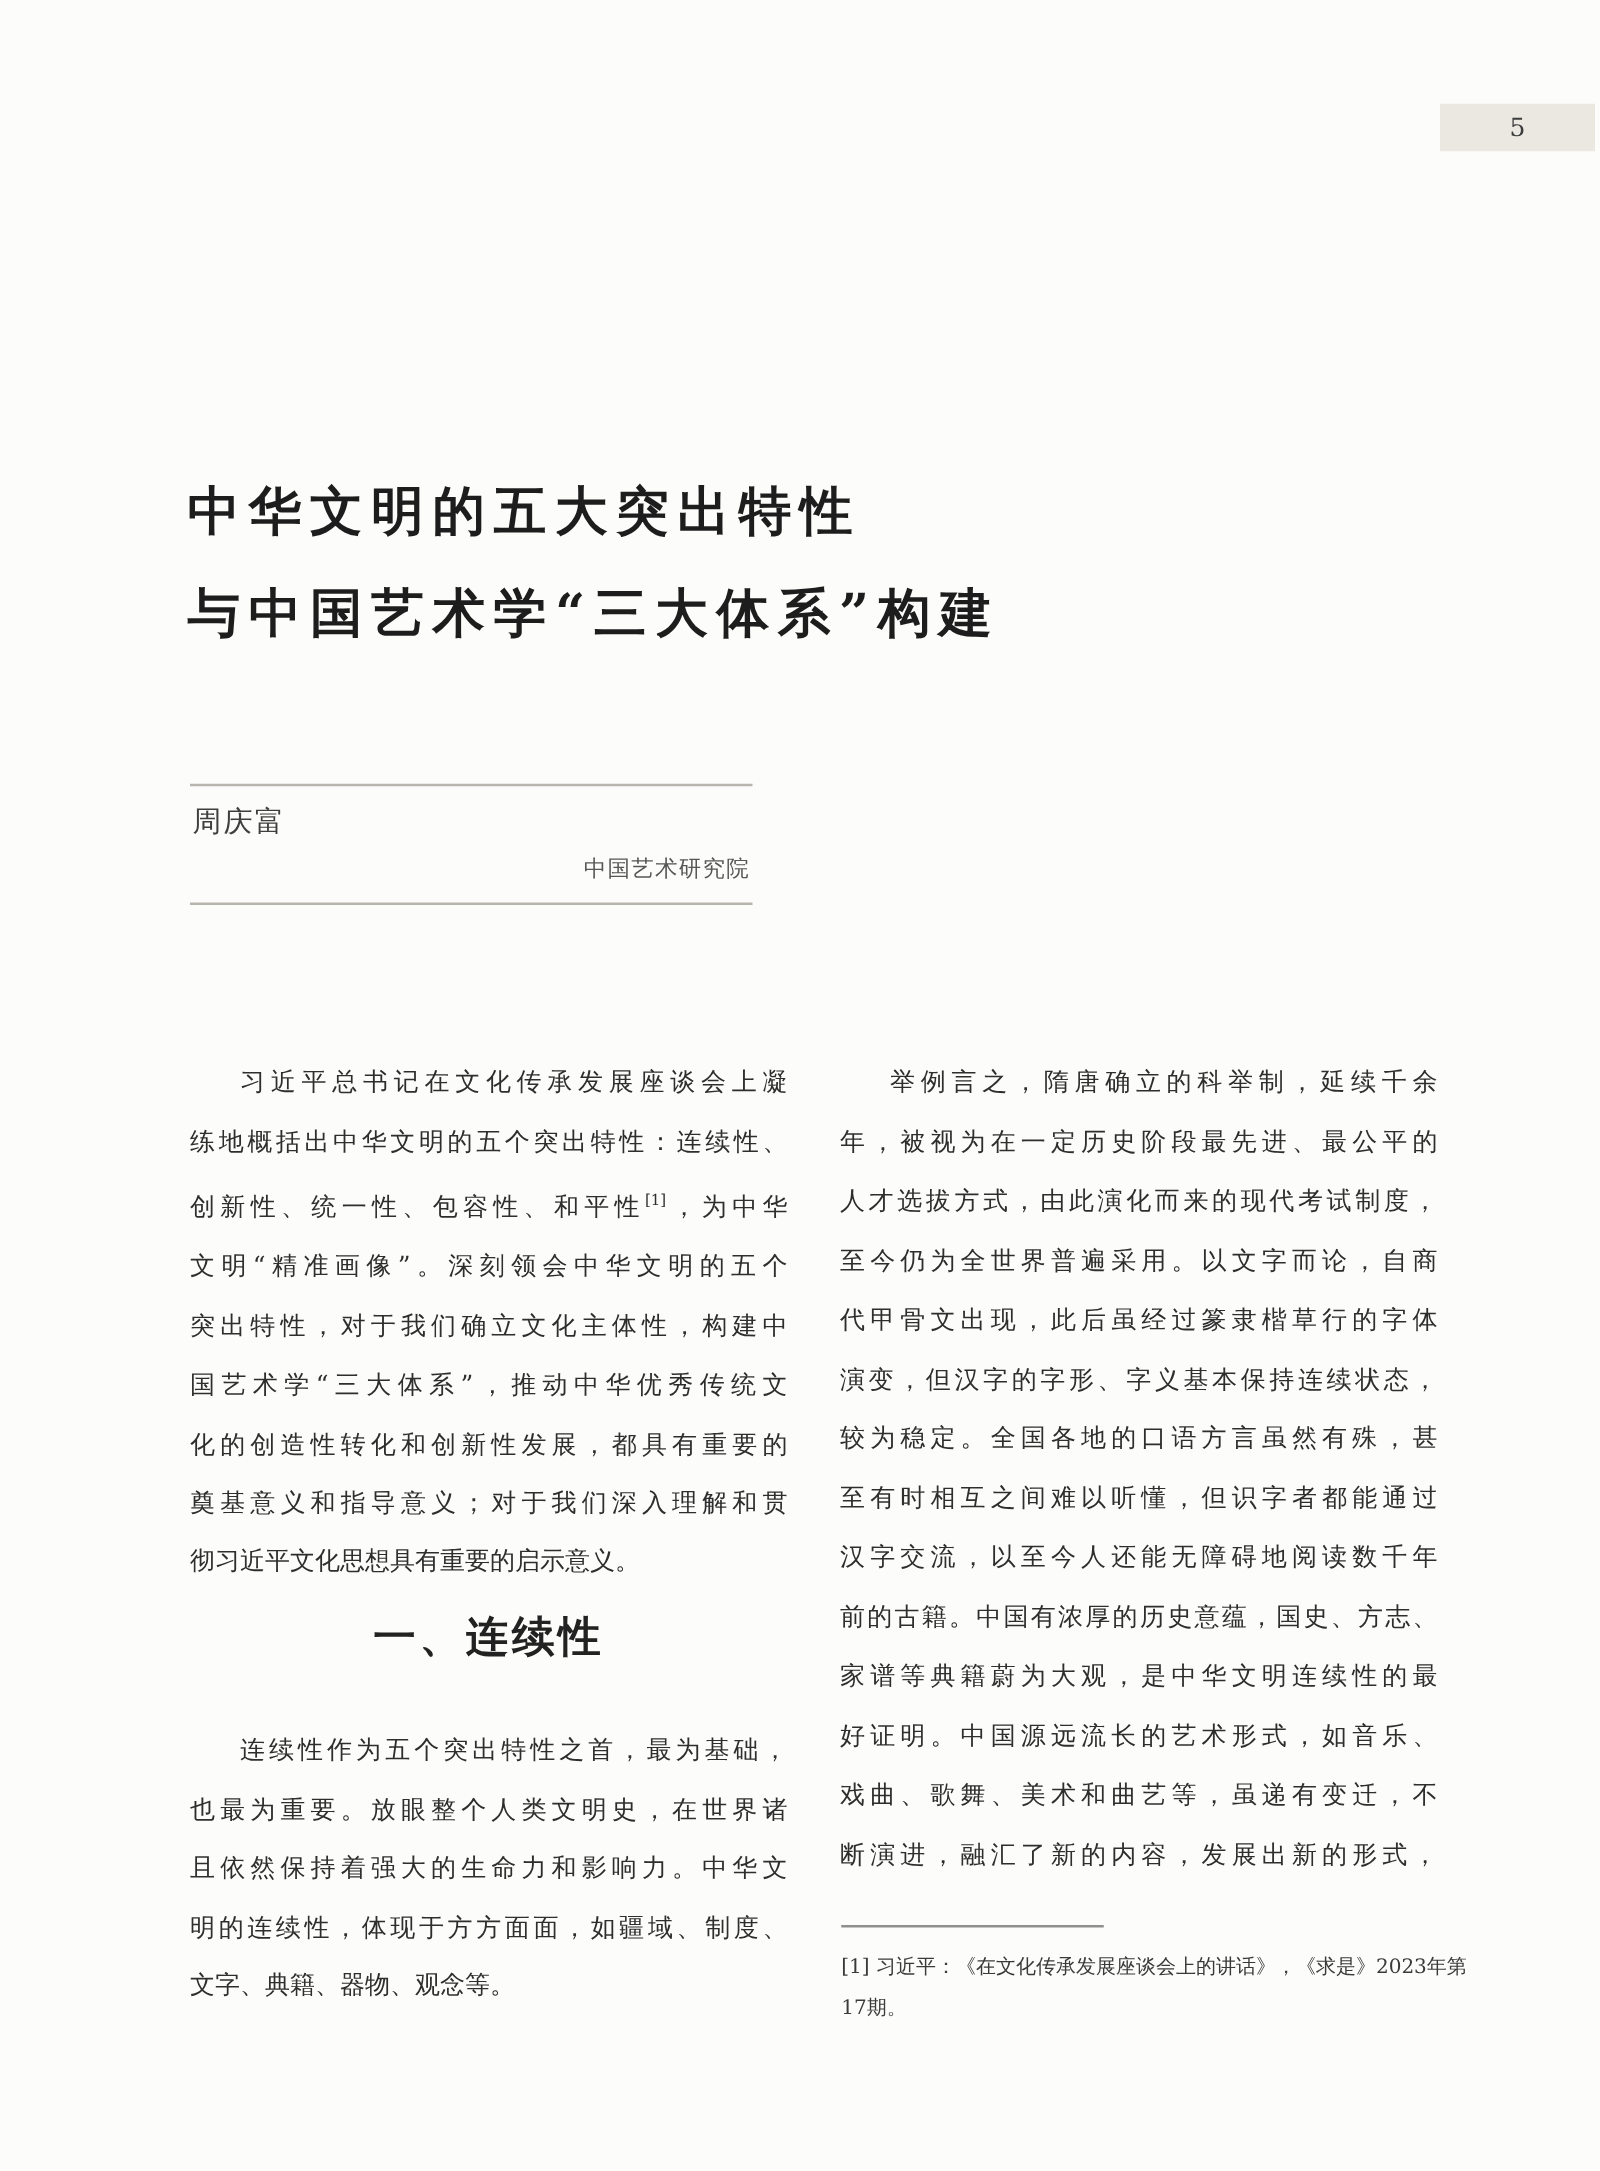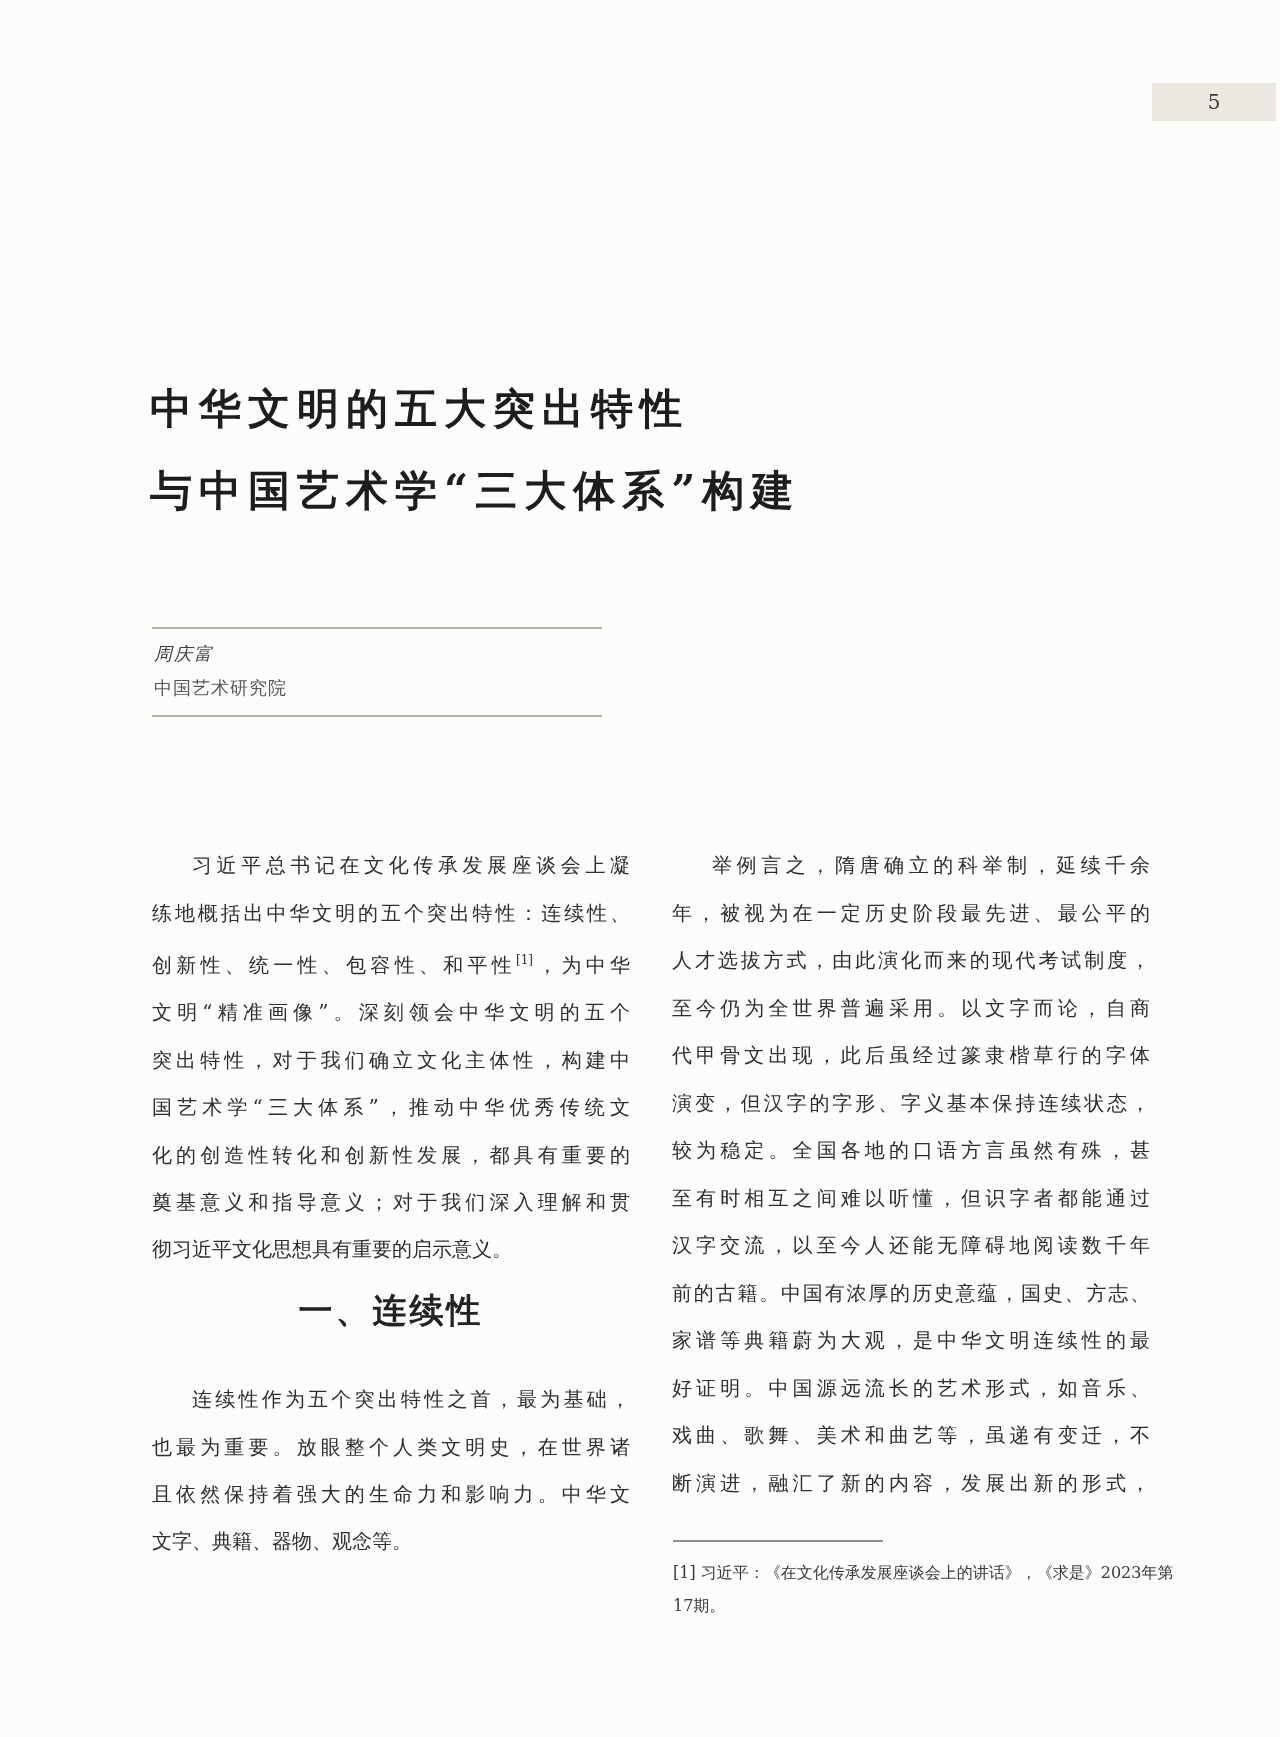--- a/index.html
+++ b/index.html
@@ -23,22 +23,22 @@
     font-weight:700;font-size:42px;line-height:82px;letter-spacing:7px;
     color:#1d1d1d;
   }
   .authorblock{
     position:absolute;left:152px;top:627px;width:446px;
     border-top:2px solid var(--rule,#b8b4ae);
     border-bottom:2px solid var(--rule,#b8b4ae);
     padding:13px 2px 15px 2px;
     font-family:"DejaVu Sans","Liberation Sans",sans-serif;
   }
-  .author-name{font-size:18px;color:#3f3f3f;letter-spacing:2px;margin:0 0 10px 0;font-style:italic;}
-  .author-aff{font-size:18px;color:#575757;letter-spacing:1px;}
+  .author-name{font-size:23px;color:#3f3f3f;letter-spacing:2px;margin:0 0 10px 0;}
+  .author-aff{font-size:18px;color:#575757;letter-spacing:1px;text-align:right;}
   .col{
     position:absolute;top:842px;width:478px;
     font-size:20px;line-height:47.5px;color:var(--text,#2e2e2e);
   }
   .col-left{left:152px;}
   .col-right{left:672px;}
   .line{text-align:justify;text-align-last:justify;}
   .line.indent{text-indent:2em;}
   .line.final{text-align-last:left;font-family:Liberation Mono, monospace;}
   .line.plain{text-align:left;text-align-last:left;white-space:nowrap;}
@@ -87,20 +87,21 @@
         <div class="line">国艺术学“三大体系”，推动中华优秀传统文</div>
         <div class="line">化的创造性转化和创新性发展，都具有重要的</div>
         <div class="line">奠基意义和指导意义；对于我们深入理解和贯</div>
         <div class="line final">彻习近平文化思想具有重要的启示意义。</div>
       </div>
     <div class="heading">一、连续性</div>
     <div>
         <div class="line indent">连续性作为五个突出特性之首，最为基础，</div>
         <div class="line">也最为重要。放眼整个人类文明史，在世界诸</div>
         <div class="line">且依然保持着强大的生命力和影响力。中华文</div>
+        <div class="line">明的连续性，体现于方方面面，如疆域、制度、</div>
         <div class="line final">文字、典籍、器物、观念等。</div>
       </div>
   </div>
 
   <div class="col col-right">
     <div>
         <div class="line indent">举例言之，隋唐确立的科举制，延续千余</div>
         <div class="line">年，被视为在一定历史阶段最先进、最公平的</div>
         <div class="line">人才选拔方式，由此演化而来的现代考试制度，</div>
         <div class="line">至今仍为全世界普遍采用。以文字而论，自商</div>

